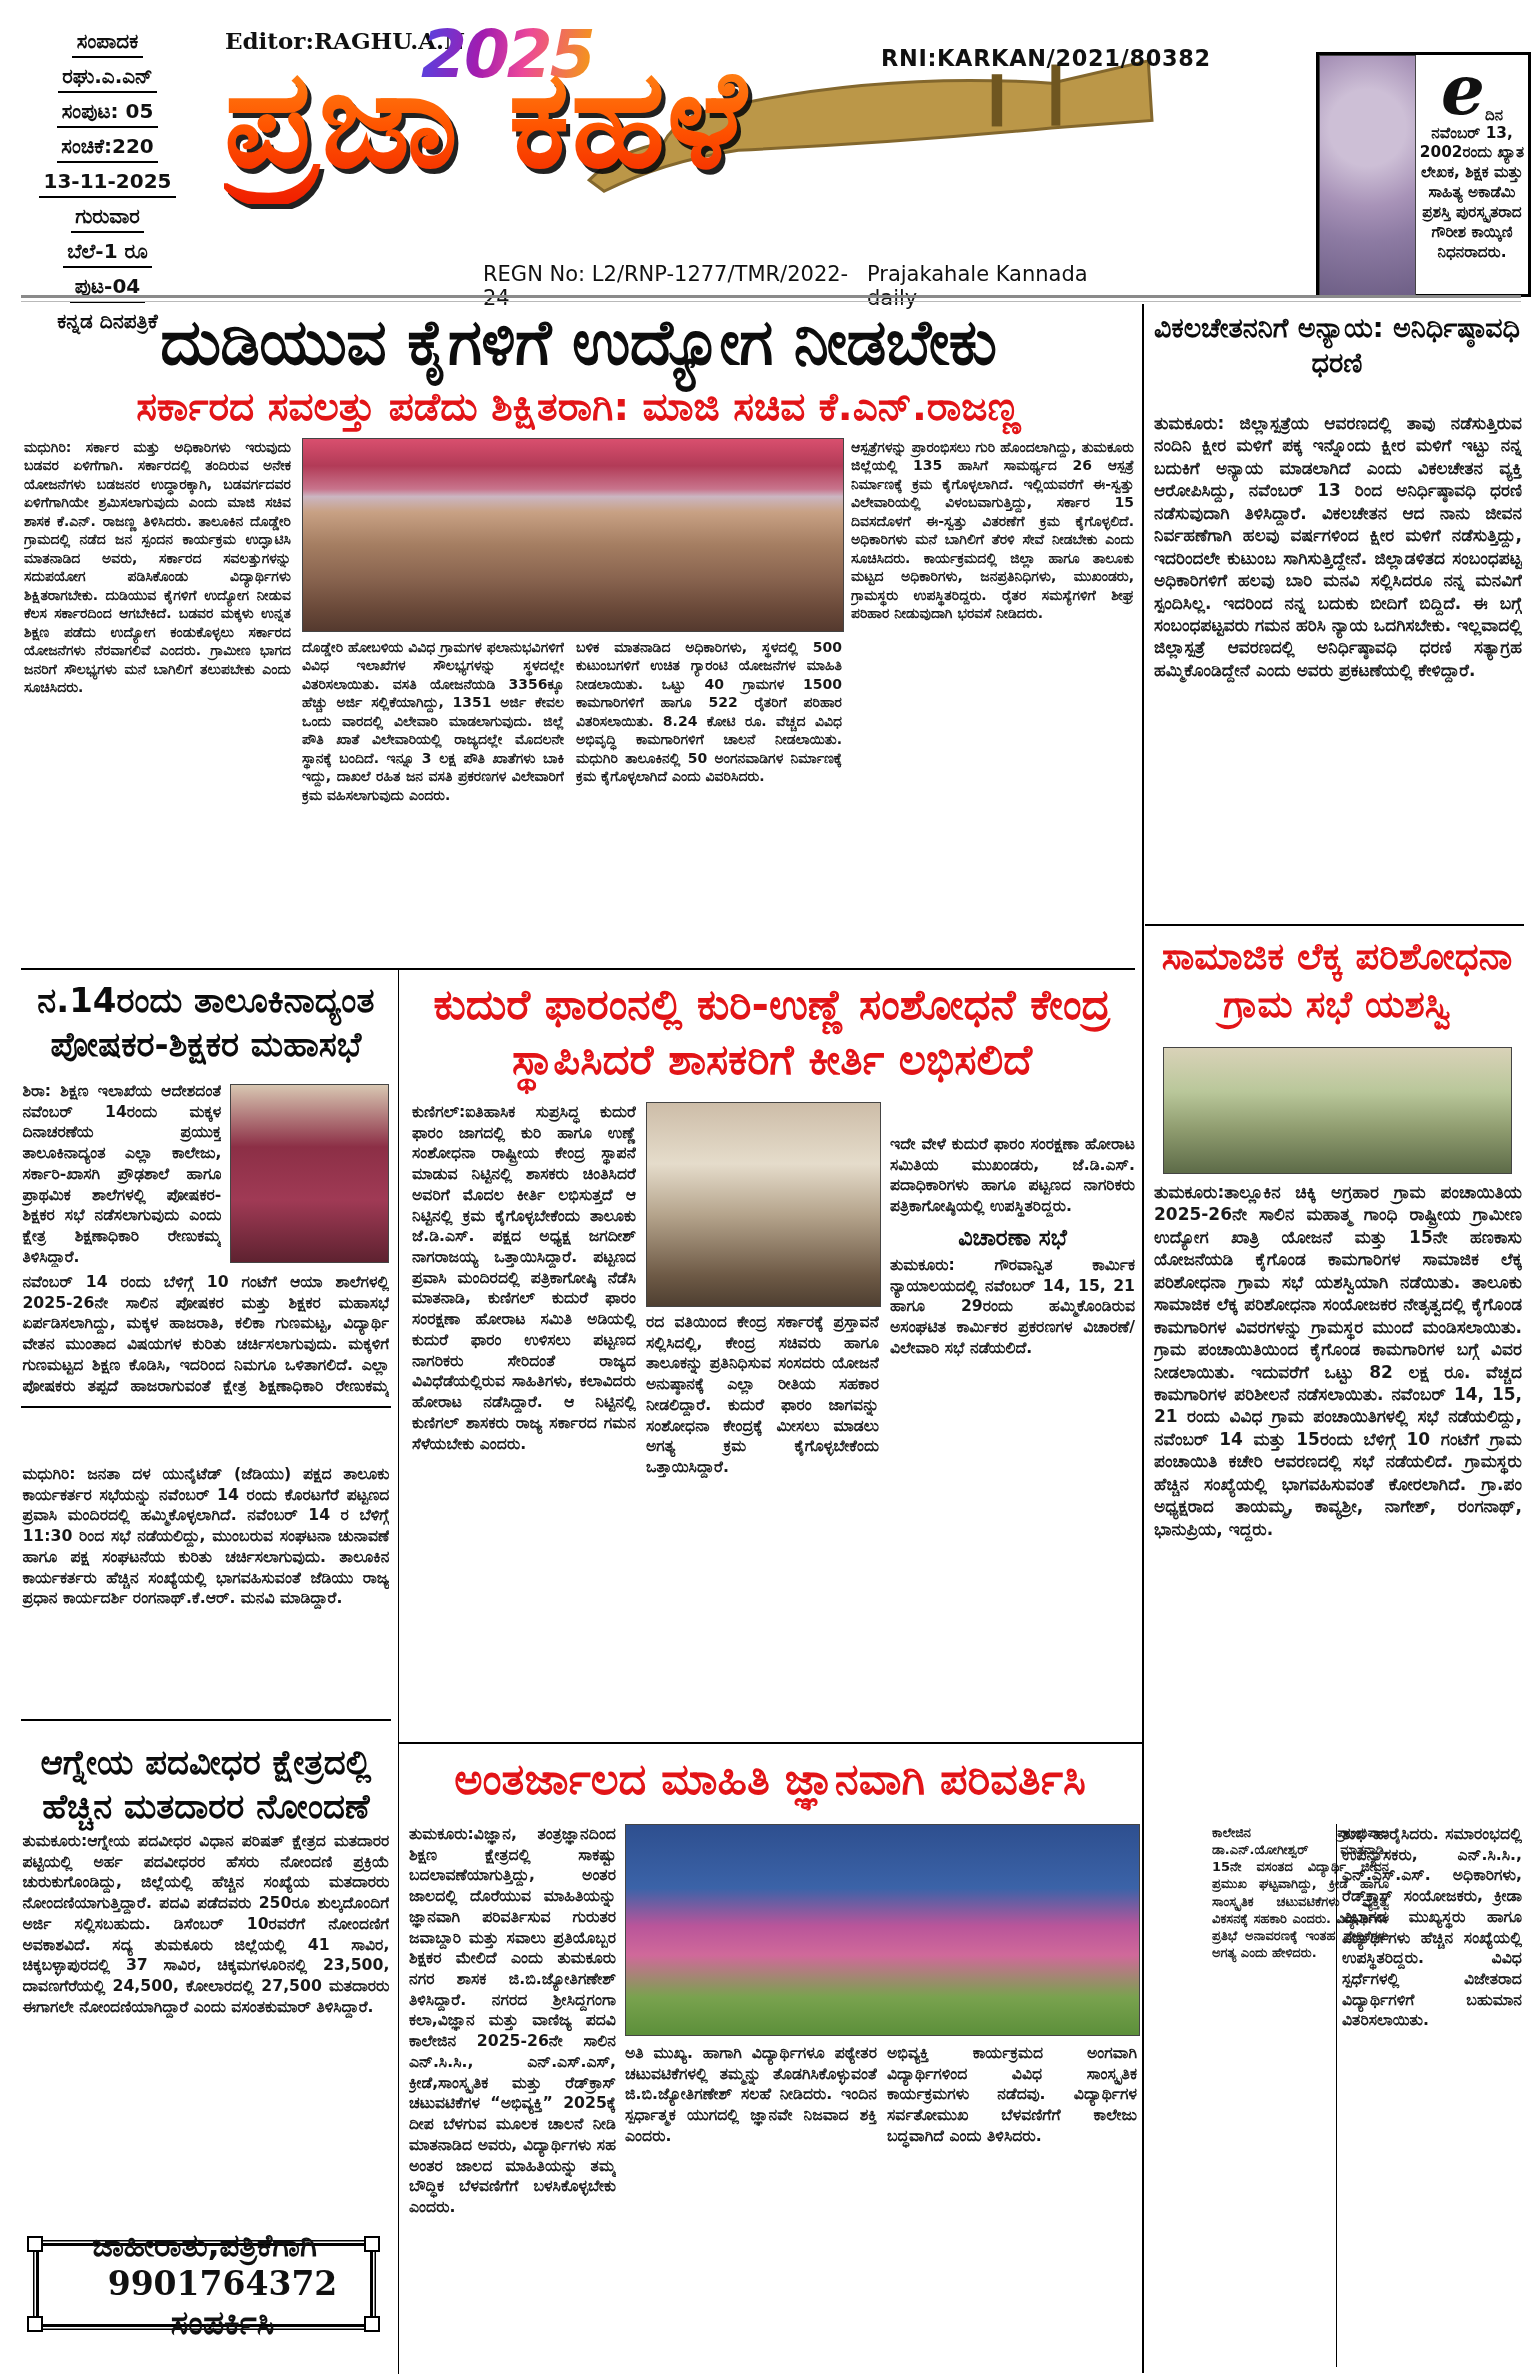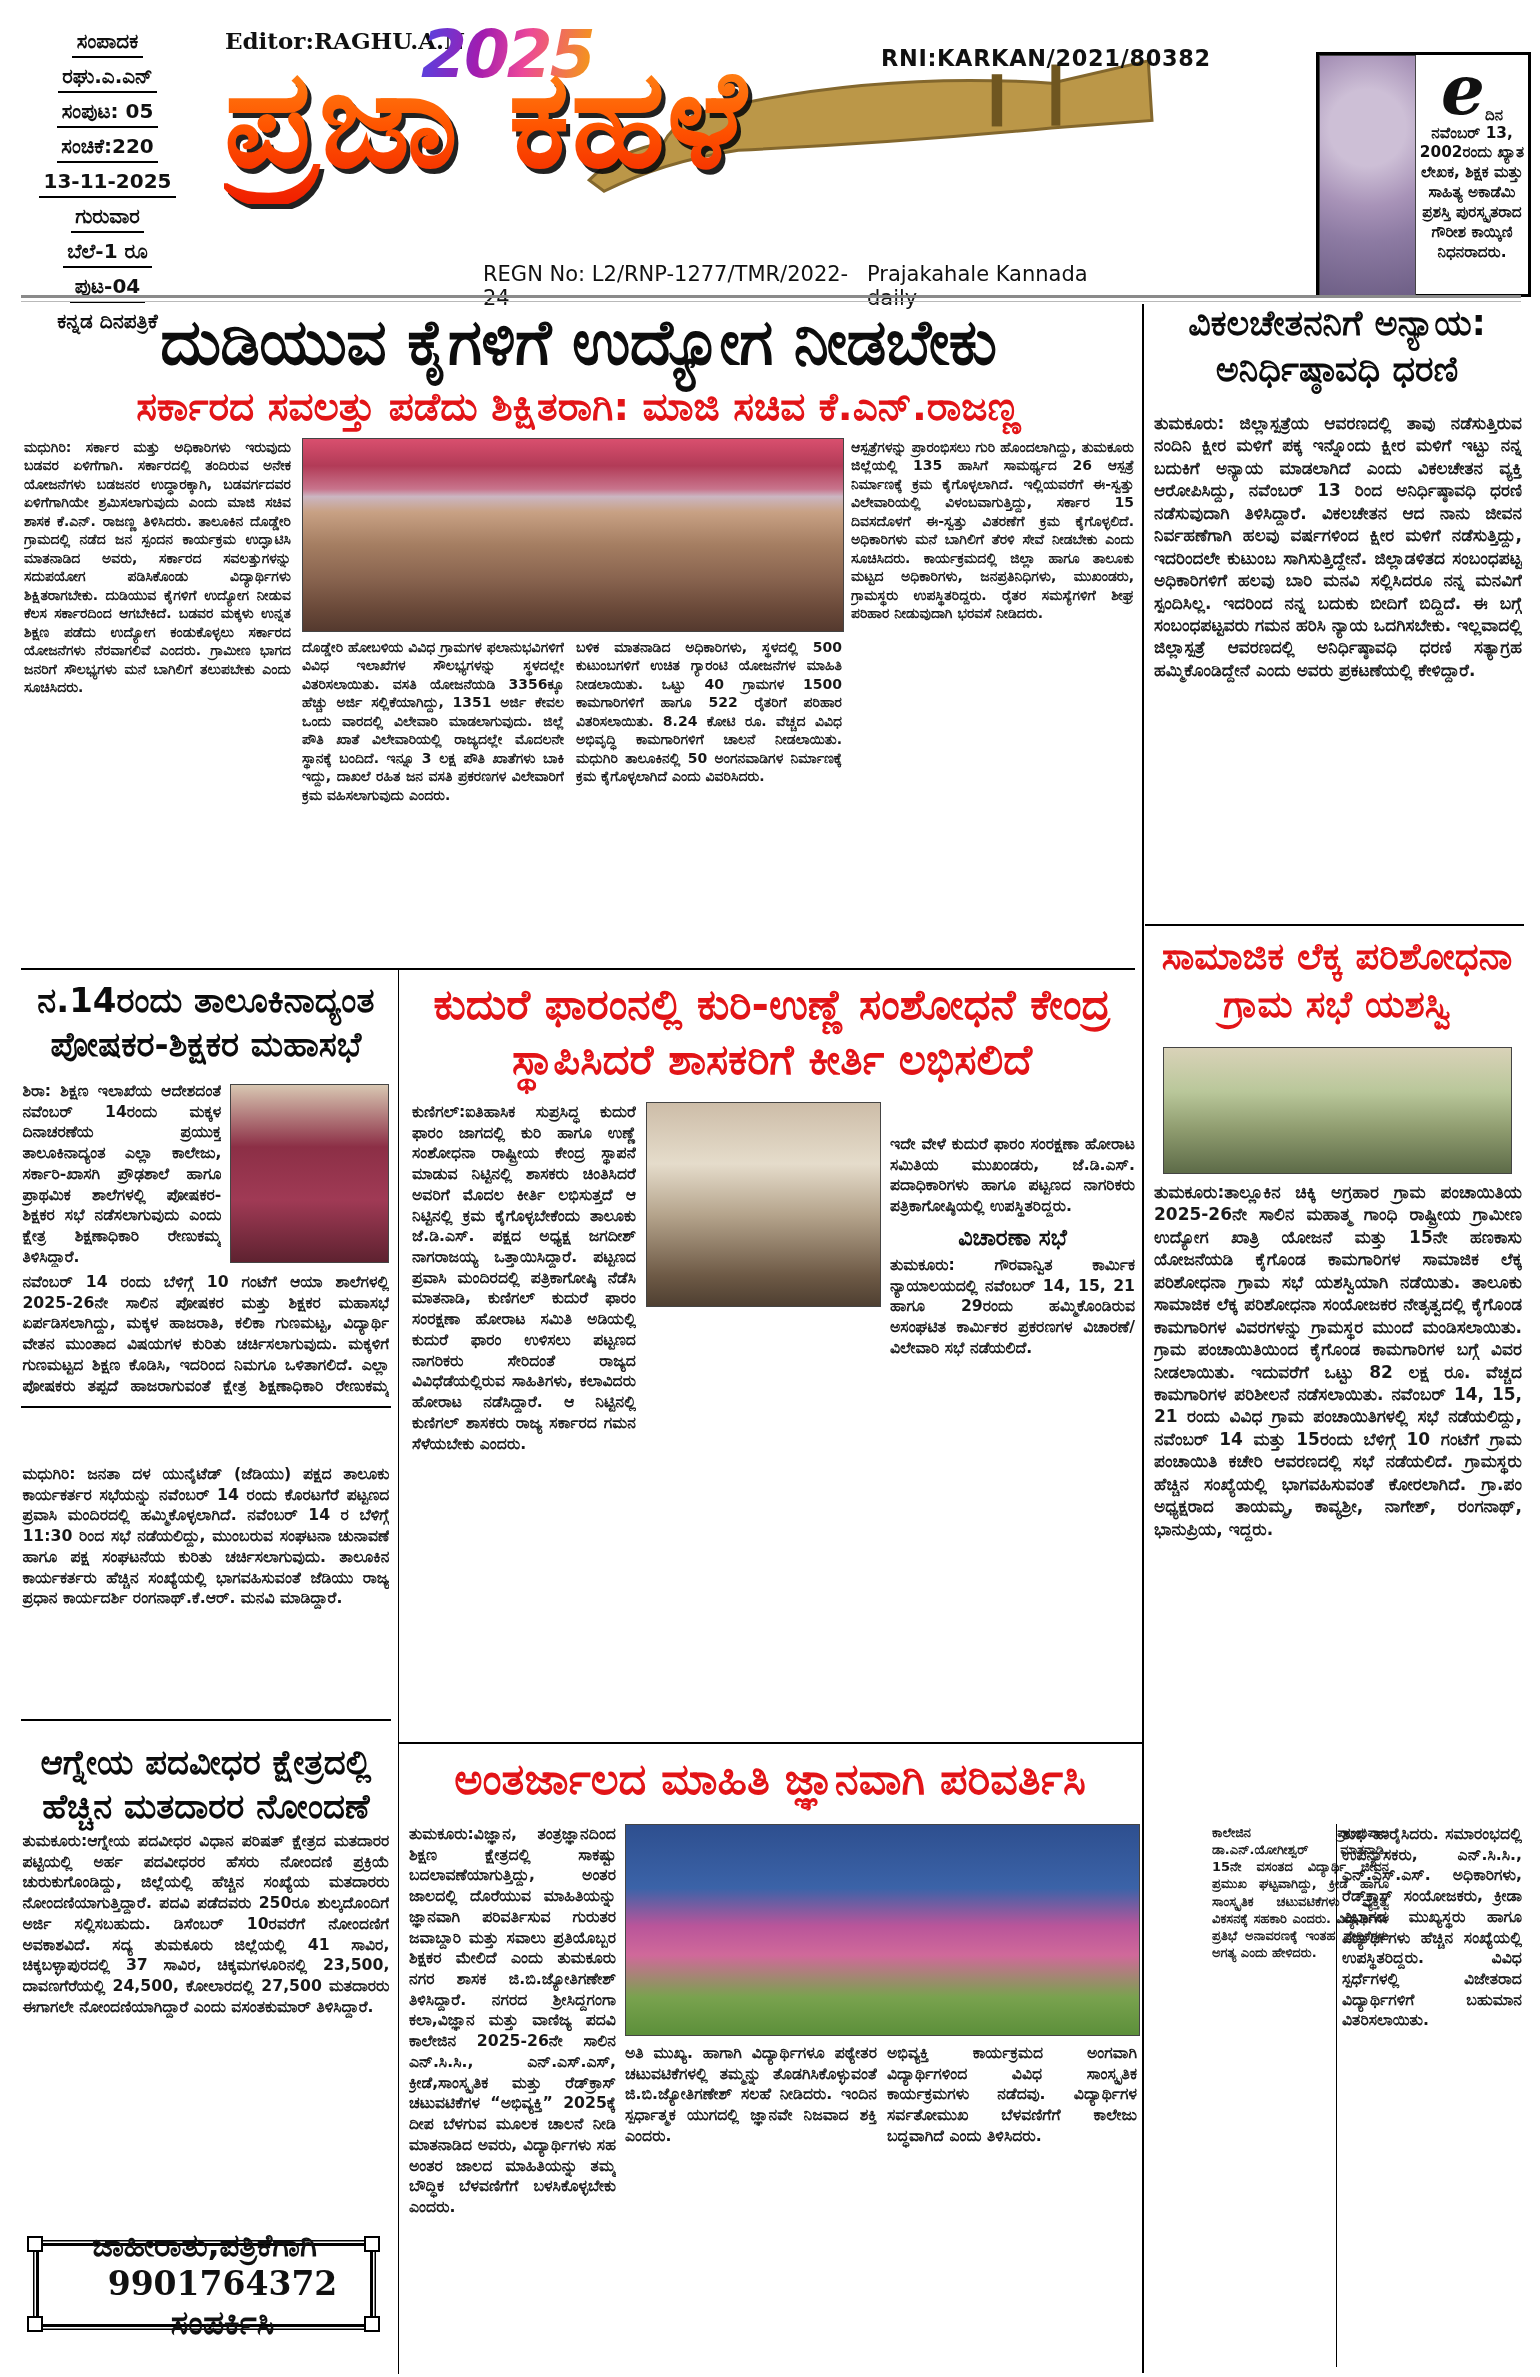--- a/index.html
+++ b/index.html
@@ -114,21 +114,21 @@
 
   <div class="abs photo ph-main" style="left:302px;top:438px;width:540px;height:192px;"></div>
 
   <div class="abs ktext" style="left:24px;top:438px;width:267px;height:528px;font-size:14px;">ಮಧುಗಿರಿ: ಸರ್ಕಾರ ಮತ್ತು ಅಧಿಕಾರಿಗಳು ಇರುವುದು ಬಡವರ ಏಳಿಗೆಗಾಗಿ. ಸರ್ಕಾರದಲ್ಲಿ ತಂದಿರುವ ಅನೇಕ ಯೋಜನೆಗಳು ಬಡಜನರ ಉದ್ಧಾರಕ್ಕಾಗಿ, ಬಡವರ್ಗದವರ ಏಳಿಗೆಗಾಗಿಯೇ ಶ್ರಮಿಸಲಾಗುವುದು ಎಂದು ಮಾಜಿ ಸಚಿವ ಶಾಸಕ ಕೆ.ಎನ್. ರಾಜಣ್ಣ ತಿಳಿಸಿದರು. ತಾಲೂಕಿನ ದೊಡ್ಡೇರಿ ಗ್ರಾಮದಲ್ಲಿ ನಡೆದ ಜನ ಸ್ಪಂದನ ಕಾರ್ಯಕ್ರಮ ಉದ್ಘಾಟಿಸಿ ಮಾತನಾಡಿದ ಅವರು, ಸರ್ಕಾರದ ಸವಲತ್ತುಗಳನ್ನು ಸದುಪಯೋಗ ಪಡಿಸಿಕೊಂಡು ವಿದ್ಯಾರ್ಥಿಗಳು ಶಿಕ್ಷಿತರಾಗಬೇಕು. ದುಡಿಯುವ ಕೈಗಳಿಗೆ ಉದ್ಯೋಗ ನೀಡುವ ಕೆಲಸ ಸರ್ಕಾರದಿಂದ ಆಗಬೇಕಿದೆ. ಬಡವರ ಮಕ್ಕಳು ಉನ್ನತ ಶಿಕ್ಷಣ ಪಡೆದು ಉದ್ಯೋಗ ಕಂಡುಕೊಳ್ಳಲು ಸರ್ಕಾರದ ಯೋಜನೆಗಳು ನೆರವಾಗಲಿವೆ ಎಂದರು. ಗ್ರಾಮೀಣ ಭಾಗದ ಜನರಿಗೆ ಸೌಲಭ್ಯಗಳು ಮನೆ ಬಾಗಿಲಿಗೆ ತಲುಪಬೇಕು ಎಂದು ಸೂಚಿಸಿದರು.</div>
   <div class="abs ktext" style="left:302px;top:638px;width:262px;height:328px;font-size:14px;">ದೊಡ್ಡೇರಿ ಹೋಬಳಿಯ ವಿವಿಧ ಗ್ರಾಮಗಳ ಫಲಾನುಭವಿಗಳಿಗೆ ವಿವಿಧ ಇಲಾಖೆಗಳ ಸೌಲಭ್ಯಗಳನ್ನು ಸ್ಥಳದಲ್ಲೇ ವಿತರಿಸಲಾಯಿತು. ವಸತಿ ಯೋಜನೆಯಡಿ 3356ಕ್ಕೂ ಹೆಚ್ಚು ಅರ್ಜಿ ಸಲ್ಲಿಕೆಯಾಗಿದ್ದು, 1351 ಅರ್ಜಿ ಕೇವಲ ಒಂದು ವಾರದಲ್ಲಿ ವಿಲೇವಾರಿ ಮಾಡಲಾಗುವುದು. ಜಿಲ್ಲೆ ಪೌತಿ ಖಾತೆ ವಿಲೇವಾರಿಯಲ್ಲಿ ರಾಜ್ಯದಲ್ಲೇ ಮೊದಲನೇ ಸ್ಥಾನಕ್ಕೆ ಬಂದಿದೆ. ಇನ್ನೂ 3 ಲಕ್ಷ ಪೌತಿ ಖಾತೆಗಳು ಬಾಕಿ ಇದ್ದು, ದಾಖಲೆ ರಹಿತ ಜನ ವಸತಿ ಪ್ರಕರಣಗಳ ವಿಲೇವಾರಿಗೆ ಕ್ರಮ ವಹಿಸಲಾಗುವುದು ಎಂದರು.</div>
   <div class="abs ktext" style="left:576px;top:638px;width:266px;height:328px;font-size:14px;">ಬಳಿಕ ಮಾತನಾಡಿದ ಅಧಿಕಾರಿಗಳು, ಸ್ಥಳದಲ್ಲಿ 500 ಕುಟುಂಬಗಳಿಗೆ ಉಚಿತ ಗ್ಯಾರಂಟಿ ಯೋಜನೆಗಳ ಮಾಹಿತಿ ನೀಡಲಾಯಿತು. ಒಟ್ಟು 40 ಗ್ರಾಮಗಳ 1500 ಕಾಮಗಾರಿಗಳಿಗೆ ಹಾಗೂ 522 ರೈತರಿಗೆ ಪರಿಹಾರ ವಿತರಿಸಲಾಯಿತು. 8.24 ಕೋಟಿ ರೂ. ವೆಚ್ಚದ ವಿವಿಧ ಅಭಿವೃದ್ಧಿ ಕಾಮಗಾರಿಗಳಿಗೆ ಚಾಲನೆ ನೀಡಲಾಯಿತು. ಮಧುಗಿರಿ ತಾಲೂಕಿನಲ್ಲಿ 50 ಅಂಗನವಾಡಿಗಳ ನಿರ್ಮಾಣಕ್ಕೆ ಕ್ರಮ ಕೈಗೊಳ್ಳಲಾಗಿದೆ ಎಂದು ವಿವರಿಸಿದರು.</div>
   <div class="abs ktext" style="left:851px;top:438px;width:283px;height:528px;font-size:14px;">ಆಸ್ಪತ್ರೆಗಳನ್ನು ಪ್ರಾರಂಭಿಸಲು ಗುರಿ ಹೊಂದಲಾಗಿದ್ದು, ತುಮಕೂರು ಜಿಲ್ಲೆಯಲ್ಲಿ 135 ಹಾಸಿಗೆ ಸಾಮರ್ಥ್ಯದ 26 ಆಸ್ಪತ್ರೆ ನಿರ್ಮಾಣಕ್ಕೆ ಕ್ರಮ ಕೈಗೊಳ್ಳಲಾಗಿದೆ. ಇಲ್ಲಿಯವರೆಗೆ ಈ-ಸ್ವತ್ತು ವಿಲೇವಾರಿಯಲ್ಲಿ ವಿಳಂಬವಾಗುತ್ತಿದ್ದು, ಸರ್ಕಾರ 15 ದಿವಸದೊಳಗೆ ಈ-ಸ್ವತ್ತು ವಿತರಣೆಗೆ ಕ್ರಮ ಕೈಗೊಳ್ಳಲಿದೆ. ಅಧಿಕಾರಿಗಳು ಮನೆ ಬಾಗಿಲಿಗೆ ತೆರಳಿ ಸೇವೆ ನೀಡಬೇಕು ಎಂದು ಸೂಚಿಸಿದರು. ಕಾರ್ಯಕ್ರಮದಲ್ಲಿ ಜಿಲ್ಲಾ ಹಾಗೂ ತಾಲೂಕು ಮಟ್ಟದ ಅಧಿಕಾರಿಗಳು, ಜನಪ್ರತಿನಿಧಿಗಳು, ಮುಖಂಡರು, ಗ್ರಾಮಸ್ಥರು ಉಪಸ್ಥಿತರಿದ್ದರು. ರೈತರ ಸಮಸ್ಯೆಗಳಿಗೆ ಶೀಘ್ರ ಪರಿಹಾರ ನೀಡುವುದಾಗಿ ಭರವಸೆ ನೀಡಿದರು.</div>
 
   <div class="abs hr" style="left:21px;top:968px;width:1114px;"></div>
 
-  <div class="abs h-black" style="left:1150px;top:301px;width:374px;font-size:35px;text-align:center;">ವಿಕಲಚೇತನನಿಗೆ ಅನ್ಯಾಯ: ಅನಿರ್ಧಿಷ್ಠಾವಧಿ ಧರಣಿ</div>
+  <div class="abs h-black" style="left:1150px;top:310px;width:374px;font-size:27px;text-align:center;">ವಿಕಲಚೇತನನಿಗೆ ಅನ್ಯಾಯ: ಅನಿರ್ಧಿಷ್ಠಾವಧಿ ಧರಣಿ</div>
   <div class="abs ktext" style="left:1154px;top:412px;width:368px;height:508px;font-size:17px;">ತುಮಕೂರು: ಜಿಲ್ಲಾಸ್ಪತ್ರೆಯ ಆವರಣದಲ್ಲಿ ತಾವು ನಡೆಸುತ್ತಿರುವ ನಂದಿನಿ ಕ್ಷೀರ ಮಳಿಗೆ ಪಕ್ಕ ಇನ್ನೊಂದು ಕ್ಷೀರ ಮಳಿಗೆ ಇಟ್ಟು ನನ್ನ ಬದುಕಿಗೆ ಅನ್ಯಾಯ ಮಾಡಲಾಗಿದೆ ಎಂದು ವಿಕಲಚೇತನ ವ್ಯಕ್ತಿ ಆರೋಪಿಸಿದ್ದು, ನವೆಂಬರ್ 13 ರಿಂದ ಅನಿರ್ಧಿಷ್ಠಾವಧಿ ಧರಣಿ ನಡೆಸುವುದಾಗಿ ತಿಳಿಸಿದ್ದಾರೆ. ವಿಕಲಚೇತನ ಆದ ನಾನು ಜೀವನ ನಿರ್ವಹಣೆಗಾಗಿ ಹಲವು ವರ್ಷಗಳಿಂದ ಕ್ಷೀರ ಮಳಿಗೆ ನಡೆಸುತ್ತಿದ್ದು, ಇದರಿಂದಲೇ ಕುಟುಂಬ ಸಾಗಿಸುತ್ತಿದ್ದೇನೆ. ಜಿಲ್ಲಾಡಳಿತದ ಸಂಬಂಧಪಟ್ಟ ಅಧಿಕಾರಿಗಳಿಗೆ ಹಲವು ಬಾರಿ ಮನವಿ ಸಲ್ಲಿಸಿದರೂ ನನ್ನ ಮನವಿಗೆ ಸ್ಪಂದಿಸಿಲ್ಲ. ಇದರಿಂದ ನನ್ನ ಬದುಕು ಬೀದಿಗೆ ಬಿದ್ದಿದೆ. ಈ ಬಗ್ಗೆ ಸಂಬಂಧಪಟ್ಟವರು ಗಮನ ಹರಿಸಿ ನ್ಯಾಯ ಒದಗಿಸಬೇಕು. ಇಲ್ಲವಾದಲ್ಲಿ ಜಿಲ್ಲಾಸ್ಪತ್ರೆ ಆವರಣದಲ್ಲಿ ಅನಿರ್ಧಿಷ್ಠಾವಧಿ ಧರಣಿ ಸತ್ಯಾಗ್ರಹ ಹಮ್ಮಿಕೊಂಡಿದ್ದೇನೆ ಎಂದು ಅವರು ಪ್ರಕಟಣೆಯಲ್ಲಿ ಕೇಳಿದ್ದಾರೆ.</div>
   <div class="abs hr" style="left:1145px;top:924px;width:379px;"></div>
 
   <div class="abs h-red" style="left:1150px;top:933px;width:374px;font-size:37px;">ಸಾಮಾಜಿಕ ಲೆಕ್ಕ ಪರಿಶೋಧನಾ ಗ್ರಾಮ ಸಭೆ ಯಶಸ್ವಿ</div>
   <div class="abs photo ph-sabha" style="left:1163px;top:1047px;width:347px;height:125px;"></div>
   <div class="abs ktext" style="left:1154px;top:1181px;width:368px;height:558px;font-size:17px;">ತುಮಕೂರು:ತಾಲ್ಲೂಕಿನ ಚಿಕ್ಕಿ ಅಗ್ರಹಾರ ಗ್ರಾಮ ಪಂಚಾಯಿತಿಯ 2025-26ನೇ ಸಾಲಿನ ಮಹಾತ್ಮ ಗಾಂಧಿ ರಾಷ್ಟ್ರೀಯ ಗ್ರಾಮೀಣ ಉದ್ಯೋಗ ಖಾತ್ರಿ ಯೋಜನೆ ಮತ್ತು 15ನೇ ಹಣಕಾಸು ಯೋಜನೆಯಡಿ ಕೈಗೊಂಡ ಕಾಮಗಾರಿಗಳ ಸಾಮಾಜಿಕ ಲೆಕ್ಕ ಪರಿಶೋಧನಾ ಗ್ರಾಮ ಸಭೆ ಯಶಸ್ವಿಯಾಗಿ ನಡೆಯಿತು. ತಾಲೂಕು ಸಾಮಾಜಿಕ ಲೆಕ್ಕ ಪರಿಶೋಧನಾ ಸಂಯೋಜಕರ ನೇತೃತ್ವದಲ್ಲಿ ಕೈಗೊಂಡ ಕಾಮಗಾರಿಗಳ ವಿವರಗಳನ್ನು ಗ್ರಾಮಸ್ಥರ ಮುಂದೆ ಮಂಡಿಸಲಾಯಿತು. ಗ್ರಾಮ ಪಂಚಾಯಿತಿಯಿಂದ ಕೈಗೊಂಡ ಕಾಮಗಾರಿಗಳ ಬಗ್ಗೆ ವಿವರ ನೀಡಲಾಯಿತು. ಇದುವರೆಗೆ ಒಟ್ಟು 82 ಲಕ್ಷ ರೂ. ವೆಚ್ಚದ ಕಾಮಗಾರಿಗಳ ಪರಿಶೀಲನೆ ನಡೆಸಲಾಯಿತು. ನವೆಂಬರ್ 14, 15, 21 ರಂದು ವಿವಿಧ ಗ್ರಾಮ ಪಂಚಾಯಿತಿಗಳಲ್ಲಿ ಸಭೆ ನಡೆಯಲಿದ್ದು, ನವೆಂಬರ್ 14 ಮತ್ತು 15ರಂದು ಬೆಳಿಗ್ಗೆ 10 ಗಂಟೆಗೆ ಗ್ರಾಮ ಪಂಚಾಯಿತಿ ಕಚೇರಿ ಆವರಣದಲ್ಲಿ ಸಭೆ ನಡೆಯಲಿದೆ. ಗ್ರಾಮಸ್ಥರು ಹೆಚ್ಚಿನ ಸಂಖ್ಯೆಯಲ್ಲಿ ಭಾಗವಹಿಸುವಂತೆ ಕೋರಲಾಗಿದೆ. ಗ್ರಾ.ಪಂ ಅಧ್ಯಕ್ಷರಾದ ತಾಯಮ್ಮ, ಕಾವ್ಯಶ್ರೀ, ನಾಗೇಶ್, ರಂಗನಾಥ್, ಭಾನುಪ್ರಿಯ, ಇದ್ದರು.</div>
 
   <div class="abs h-black" style="left:22.4px;top:978px;width:367px;font-size:34px;">ನ.14ರಂದು ತಾಲೂಕಿನಾದ್ಯಂತ ಪೋಷಕರ-ಶಿಕ್ಷಕರ ಮಹಾಸಭೆ</div>
   <div class="abs" style="left:22.4px;top:1081px;width:367px;height:319px;overflow:hidden;">
     <div class="photo ph-parents" style="float:right;width:157px;height:177px;margin:3px 0 6px 9px;"></div>
@@ -149,20 +149,21 @@
   </div>
   <div class="corner" style="left:27px;top:2236px;"></div>
   <div class="corner" style="left:364px;top:2236px;"></div>
   <div class="corner" style="left:27px;top:2316px;"></div>
   <div class="corner" style="left:364px;top:2316px;"></div>
 
   <div class="abs h-red" style="left:409px;top:978px;width:726px;font-size:42px;">ಕುದುರೆ ಫಾರಂನಲ್ಲಿ ಕುರಿ-ಉಣ್ಣೆ ಸಂಶೋಧನೆ ಕೇಂದ್ರ ಸ್ಥಾಪಿಸಿದರೆ ಶಾಸಕರಿಗೆ ಕೀರ್ತಿ ಲಭಿಸಲಿದೆ</div>
 
   <div class="abs ktext" style="left:412px;top:1102px;width:224px;height:635px;font-size:15.7px;">ಕುಣಿಗಲ್:ಐತಿಹಾಸಿಕ ಸುಪ್ರಸಿದ್ಧ ಕುದುರೆ ಫಾರಂ ಜಾಗದಲ್ಲಿ ಕುರಿ ಹಾಗೂ ಉಣ್ಣೆ ಸಂಶೋಧನಾ ರಾಷ್ಟ್ರೀಯ ಕೇಂದ್ರ ಸ್ಥಾಪನೆ ಮಾಡುವ ನಿಟ್ಟಿನಲ್ಲಿ ಶಾಸಕರು ಚಿಂತಿಸಿದರೆ ಅವರಿಗೆ ಮೊದಲ ಕೀರ್ತಿ ಲಭಿಸುತ್ತದೆ ಆ ನಿಟ್ಟಿನಲ್ಲಿ ಕ್ರಮ ಕೈಗೊಳ್ಳಬೇಕೆಂದು ತಾಲೂಕು ಜೆ.ಡಿ.ಎಸ್. ಪಕ್ಷದ ಅಧ್ಯಕ್ಷ ಜಗದೀಶ್ ನಾಗರಾಜಯ್ಯ ಒತ್ತಾಯಿಸಿದ್ದಾರೆ. ಪಟ್ಟಣದ ಪ್ರವಾಸಿ ಮಂದಿರದಲ್ಲಿ ಪತ್ರಿಕಾಗೋಷ್ಠಿ ನೆಡೆಸಿ ಮಾತನಾಡಿ, ಕುಣಿಗಲ್ ಕುದುರೆ ಫಾರಂ ಸಂರಕ್ಷಣಾ ಹೋರಾಟ ಸಮಿತಿ ಅಡಿಯಲ್ಲಿ ಕುದುರೆ ಫಾರಂ ಉಳಿಸಲು ಪಟ್ಟಣದ ನಾಗರಿಕರು ಸೇರಿದಂತೆ ರಾಜ್ಯದ ವಿವಿಧೆಡೆಯಲ್ಲಿರುವ ಸಾಹಿತಿಗಳು, ಕಲಾವಿದರು ಹೋರಾಟ ನಡೆಸಿದ್ದಾರೆ. ಆ ನಿಟ್ಟಿನಲ್ಲಿ ಕುಣಿಗಲ್ ಶಾಸಕರು ರಾಜ್ಯ ಸರ್ಕಾರದ ಗಮನ ಸೆಳೆಯಬೇಕು ಎಂದರು.</div>
   <div class="abs photo ph-farm" style="left:646px;top:1102px;width:233px;height:203px;"></div>
+  <div class="abs ktext" style="left:646px;top:1312px;width:233px;height:425px;font-size:15.7px;">ರದ ವತಿಯಿಂದ ಕೇಂದ್ರ ಸರ್ಕಾರಕ್ಕೆ ಪ್ರಸ್ತಾವನೆ ಸಲ್ಲಿಸಿದಲ್ಲಿ, ಕೇಂದ್ರ ಸಚಿವರು ಹಾಗೂ ತಾಲೂಕನ್ನು ಪ್ರತಿನಿಧಿಸುವ ಸಂಸದರು ಯೋಜನೆ ಅನುಷ್ಠಾನಕ್ಕೆ ಎಲ್ಲಾ ರೀತಿಯ ಸಹಕಾರ ನೀಡಲಿದ್ದಾರೆ. ಕುದುರೆ ಫಾರಂ ಜಾಗವನ್ನು ಸಂಶೋಧನಾ ಕೇಂದ್ರಕ್ಕೆ ಮೀಸಲು ಮಾಡಲು ಅಗತ್ಯ ಕ್ರಮ ಕೈಗೊಳ್ಳಬೇಕೆಂದು ಒತ್ತಾಯಿಸಿದ್ದಾರೆ.</div>
   <div class="abs" style="left:890px;top:1102px;width:245px;height:635px;overflow:hidden;">
     <div class="ktext" style="font-size:15.7px;margin-top:32px;">ಇದೇ ವೇಳೆ ಕುದುರೆ ಫಾರಂ ಸಂರಕ್ಷಣಾ ಹೋರಾಟ ಸಮಿತಿಯ ಮುಖಂಡರು, ಜೆ.ಡಿ.ಎಸ್. ಪದಾಧಿಕಾರಿಗಳು ಹಾಗೂ ಪಟ್ಟಣದ ನಾಗರಿಕರು ಪತ್ರಿಕಾಗೋಷ್ಠಿಯಲ್ಲಿ ಉಪಸ್ಥಿತರಿದ್ದರು.</div>
     <div class="subhead2">ವಿಚಾರಣಾ ಸಭೆ</div>
     <div class="ktext" style="font-size:15.7px;">ತುಮಕೂರು: ಗೌರವಾನ್ವಿತ ಕಾರ್ಮಿಕ ನ್ಯಾಯಾಲಯದಲ್ಲಿ ನವೆಂಬರ್ 14, 15, 21 ಹಾಗೂ 29ರಂದು ಹಮ್ಮಿಕೊಂಡಿರುವ ಅಸಂಘಟಿತ ಕಾರ್ಮಿಕರ ಪ್ರಕರಣಗಳ ವಿಚಾರಣೆ/ವಿಲೇವಾರಿ ಸಭೆ ನಡೆಯಲಿದೆ.</div>
   </div>
 
   <div class="abs hr" style="left:399px;top:1742px;width:743px;"></div>
 
   <div class="abs h-red" style="left:406px;top:1752px;width:728px;font-size:43px;white-space:nowrap;">ಅಂತರ್ಜಾಲದ ಮಾಹಿತಿ ಜ್ಞಾನವಾಗಿ ಪರಿವರ್ತಿಸಿ</div>
 

